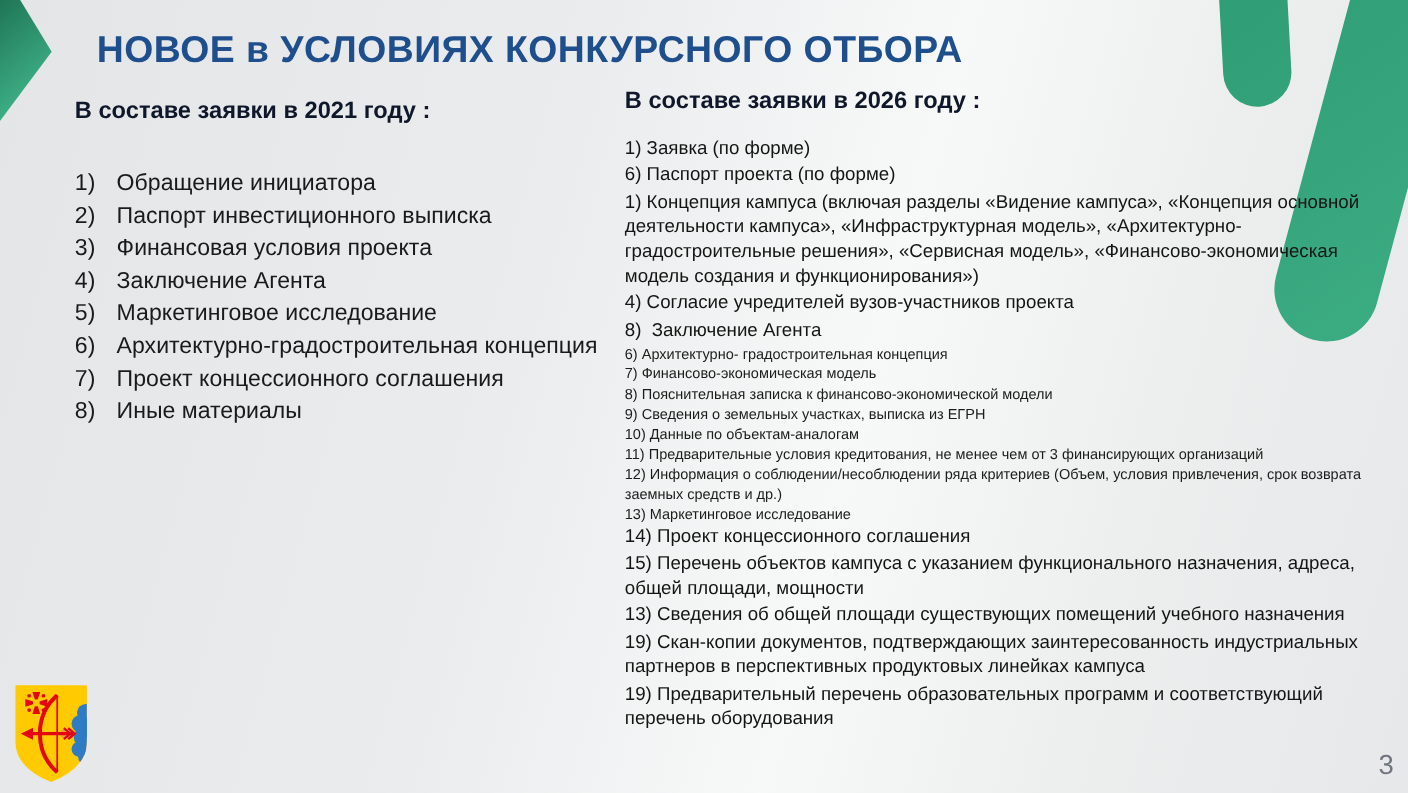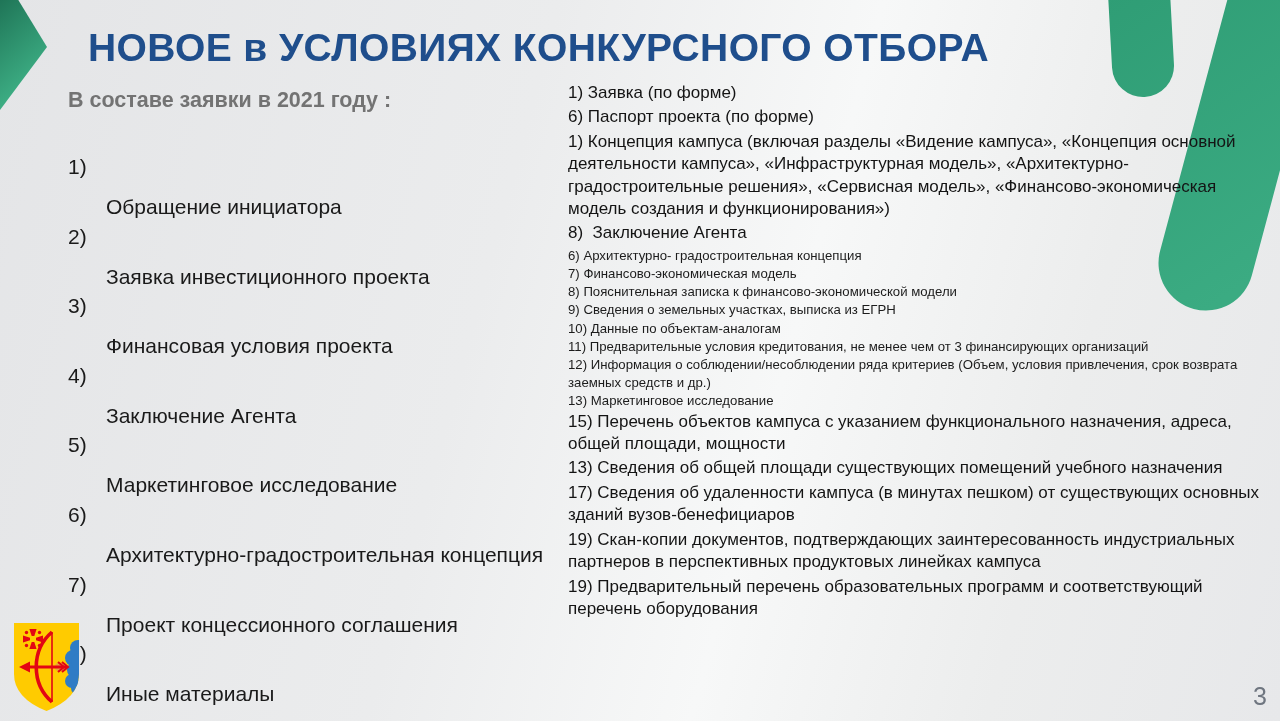--- a/index.html
+++ b/index.html
@@ -4,33 +4,33 @@
 <style>
   html,body{margin:0;padding:0;}
   body{
     width:1280px;height:721px;position:relative;overflow:hidden;
     font-family:"Liberation Sans","DejaVu Sans",sans-serif;
     background:linear-gradient(105deg,#e4e5e7 0%,#ebeced 38%,#f7f8f8 60%,#eceded 80%,#e7e8ea 100%);
   }
   .deco-svg{position:absolute;left:0;top:0;width:1280px;height:721px;pointer-events:none;}
   .slide-title{
     position:absolute;left:88px;top:26px;width:1100px;
-    font-size:39px;font-weight:bold;color:#1f4e8c;letter-spacing:.4px;
+    font-size:34px;font-weight:bold;color:#1f4e8c;letter-spacing:.4px;
     white-space:nowrap;
   }
   
   .left-col{position:absolute;left:68px;top:88px;width:480px;}
-  .col-header{font-size:21.5px;font-weight:bold;color:#737373;white-space:pre-wrap;}
+  .col-header{font-size:21.5px;font-weight:bold;color:#0f172a;white-space:pre-wrap;}
   .left-list{margin-top:39px;font-size:21px;color:#1a1a1a;}
   .left-item{display:flex;line-height:29.6px;}
   .left-item .num{flex:none;width:38px;}
-  .left-item .txt{flex:1;margin-top:40px;}
+  .left-item .txt{flex:1;}
   
   .right-col{position:absolute;left:568px;top:79px;width:694px;}
-  .right-list{margin-top:3px;color:#141414;}
+  .right-list{margin-top:20px;color:#141414;}
   .r-item{white-space:pre-wrap;}
   .r-item.regular{font-size:17px;line-height:22.4px;margin-bottom:2px;}
   .r-item.italic{font-size:13.2px;line-height:18.2px;margin-bottom:0;color:#1c1c1c;}
   
   .page-number{
     position:absolute;right:13px;bottom:10px;
     font-size:25px;color:#6f7680;
   }
   .emblem{position:absolute;left:12px;bottom:8px;width:69px;height:91px;}
 </style>
@@ -59,21 +59,21 @@
   <div class="col-header">В составе заявки в 2021 году :</div>
   <div class="left-list">
 
       <div class="left-item">
         <span class="num">1)</span>
         <span class="txt">Обращение инициатора</span>
       </div>
 
       <div class="left-item">
         <span class="num">2)</span>
-        <span class="txt">Заявка инвестиционного проекта</span>
+        <span class="txt">Паспорт инвестиционного выписка</span>
       </div>
 
       <div class="left-item">
         <span class="num">3)</span>
         <span class="txt">Финансовая условия проекта</span>
       </div>
 
       <div class="left-item">
         <span class="num">4)</span>
         <span class="txt">Заключение Агента</span>
@@ -95,53 +95,55 @@
       </div>
 
       <div class="left-item">
         <span class="num">8)</span>
         <span class="txt">Иные материалы</span>
       </div>
     </div>
 </div>
 
 <div class="right-col">
+  <div class="col-header">В составе заявки в 2026 году :</div>
   <div class="right-list">
 
       <div class="r-item regular">1) Заявка (по форме)</div>
 
       <div class="r-item regular">6) Паспорт проекта (по форме)</div>
 
       <div class="r-item regular">1) Концепция кампуса (включая разделы «Видение кампуса», «Концепция основной деятельности кампуса», «Инфраструктурная модель», «Архитектурно-градостроительные решения», «Сервисная модель», «Финансово-экономическая модель создания и функционирования»)</div>
 
+      <div class="r-item regular">4) Согласие учредителей вузов-участников проекта</div>
 
       <div class="r-item regular">8)  Заключение Агента</div>
 
       <div class="r-item italic">6) Архитектурно- градостроительная концепция</div>
 
       <div class="r-item italic">7) Финансово-экономическая модель</div>
 
       <div class="r-item italic">8) Пояснительная записка к финансово-экономической модели</div>
 
       <div class="r-item italic">9) Сведения о земельных участках, выписка из ЕГРН</div>
 
       <div class="r-item italic">10) Данные по объектам-аналогам</div>
 
       <div class="r-item italic">11) Предварительные условия кредитования, не менее чем от 3 финансирующих организаций</div>
 
       <div class="r-item italic">12) Информация о соблюдении/несоблюдении ряда критериев (Объем, условия привлечения, срок возврата заемных средств и др.)</div>
 
       <div class="r-item italic">13) Маркетинговое исследование</div>
 
+      <div class="r-item regular">14) Проект концессионного соглашения</div>
 
       <div class="r-item regular">15) Перечень объектов кампуса с указанием функционального назначения, адреса, общей площади, мощности</div>
 
       <div class="r-item regular">13) Сведения об общей площади существующих помещений учебного назначения</div>
 
-      <div class="r-item regular">17) Сведения об удаленности кампуса (в минутах пешком) от существующих основных зданий вузов-бенефициаров</div>
 
       <div class="r-item regular">19) Скан-копии документов, подтверждающих заинтересованность индустриальных партнеров в перспективных продуктовых линейках кампуса</div>
 
       <div class="r-item regular">19) Предварительный перечень образовательных программ и соответствующий перечень оборудования</div>
     </div>
 </div>
 
 <svg class="emblem" viewBox="0 0 69 91" aria-hidden="true">
   <defs>
     <clipPath id="shieldClip">

